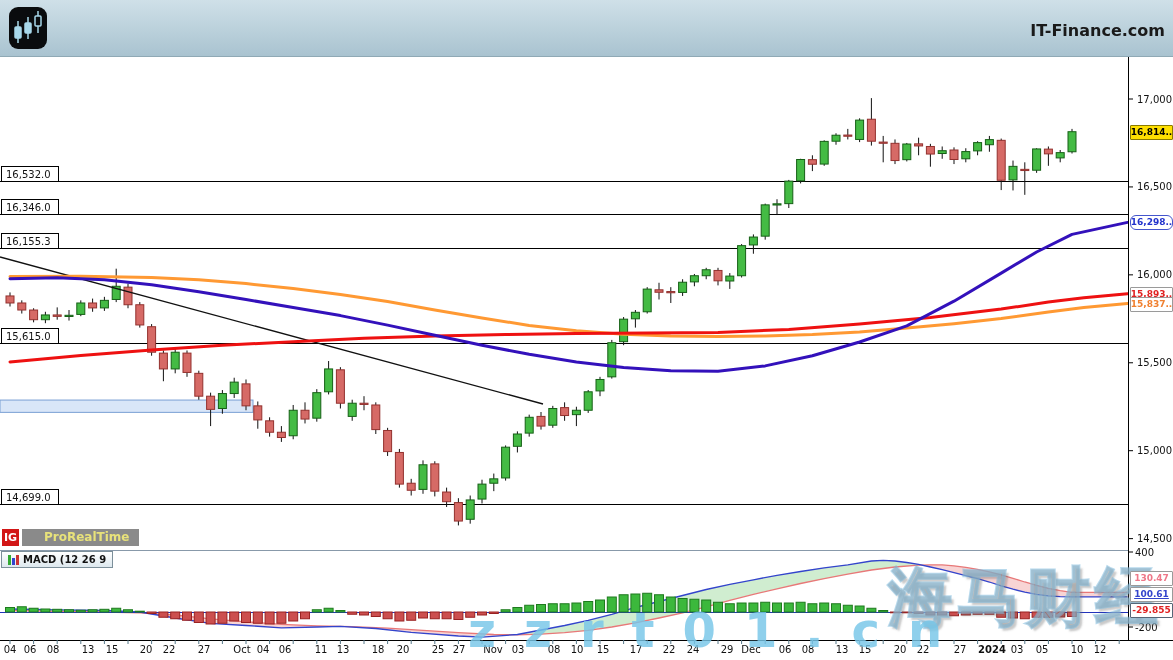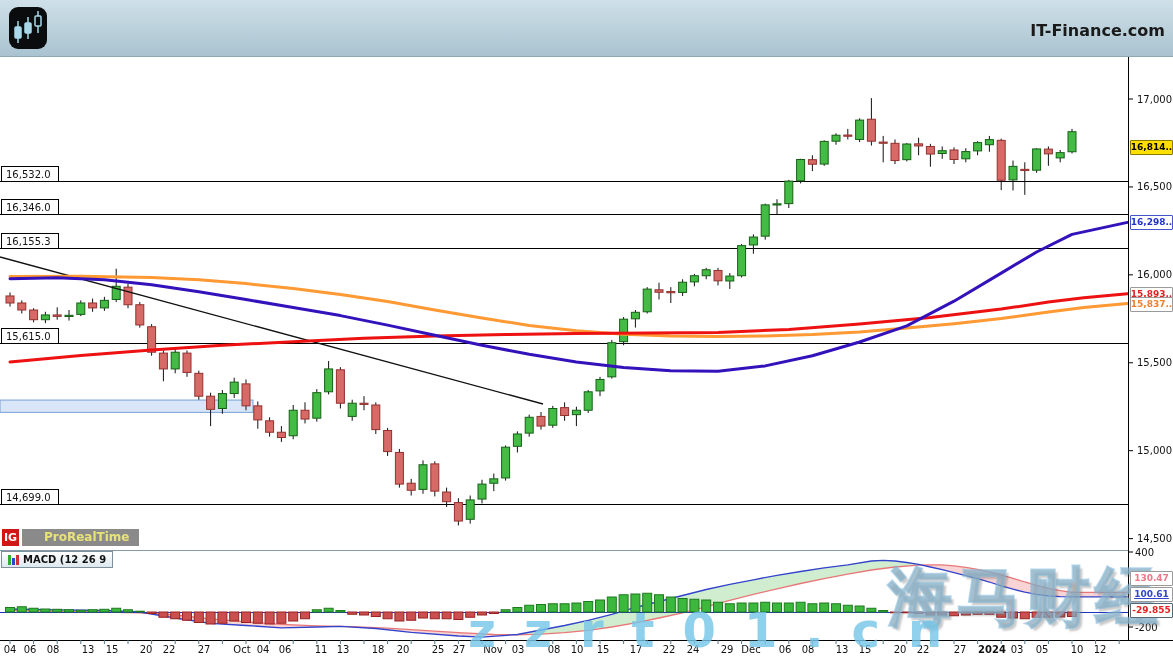--- a/index.html
+++ b/index.html
@@ -25,21 +25,21 @@
             padding:1px 9px 2px 22px;box-shadow:0 0 0 1px rgba(255,255,255,.6);}
   #macd-tab{position:absolute;left:1px;top:551px;z-index:4;}
   .bars-ico{display:inline-flex;align-items:flex-end;gap:1px;height:10px;}
   .bars-ico i{display:block;width:3px;}
   
   #tags-layer{position:absolute;left:0;top:0;width:1173px;height:660px;z-index:8;pointer-events:none;}
   .tag{position:absolute;left:1130px;width:41px;height:13px;border:1px solid;border-radius:1px;
        display:flex;align-items:center;justify-content:center;
        font-size:9px;font-weight:bold;line-height:13px;background:#fff;}
   .tag-last{background:#ffdf00;border-color:#8a7a00;color:#000;}
-  .tag-sma50{border-color:#4455cc;color:#2233cc;}
+  .tag-sma50{border-color:#4455cc;color:#2233cc;border-radius:6px;}
   .tag-sma200{border-color:#9a9a9a;color:#e02222;}
   .tag-sma100{border-color:#9a9a9a;color:#f08030;}
   .tag-signal{border-color:#9a9a9a;color:#ee7788;}
   .tag-macd{border-color:#9a9a9a;color:#3344cc;}
   .tag-hist{border-color:#556677;color:#e02222;}
   
   #wm-cn{position:absolute;left:888px;top:554px;z-index:6;font-size:64px;font-weight:bold;letter-spacing:5px;
          color:rgba(150,150,150,.5);-webkit-text-stroke:2px rgba(125,185,220,.55);
          text-shadow:3px 3px 2px rgba(100,100,100,.35);white-space:nowrap;}
   #wm-site{position:absolute;left:468px;top:602px;z-index:6;font-size:48px;font-weight:bold;letter-spacing:28px;
@@ -490,21 +490,21 @@
         <i style="height:7px;background:#3344cc"></i>
         <i style="height:10px;background:#cc3333"></i>
     </span>
     <span>MACD (12 26 9</span>
   </div>
 
   <div id="wm-cn">海马财经</div>
   <div id="wm-site">zzrt01.cn</div>
 
   <div id="tags-layer">
-      <div class="tag tag-last" style="top: 140px;">16,814..</div>
+      <div class="tag tag-last" style="top: 125px;">16,814..</div>
       <div class="tag tag-sma50" style="top: 215px;">16,298..</div>
       <div class="tag tag-sma200" style="top: 287px;">15,893..</div>
       <div class="tag tag-sma100" style="top: 297px;">15,837..</div>
       <div class="tag tag-signal" style="top: 571px;">130.47</div>
       <div class="tag tag-macd" style="top: 587px; text-decoration: underline;">100.61</div>
       <div class="tag tag-hist" style="top: 603px;">-29.855</div>
     </div>
 </div>
 
 </body></html>

